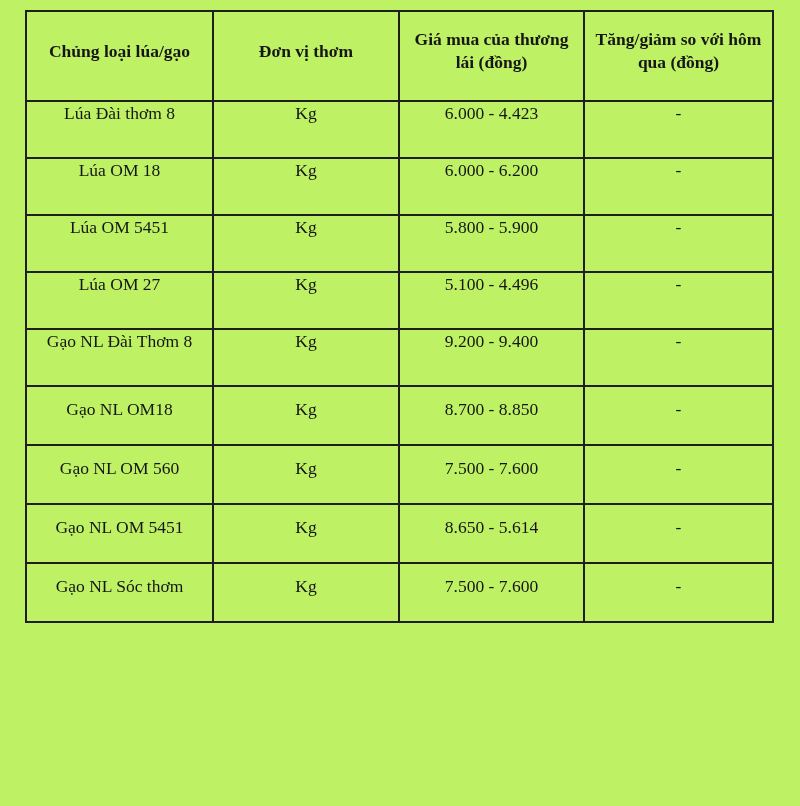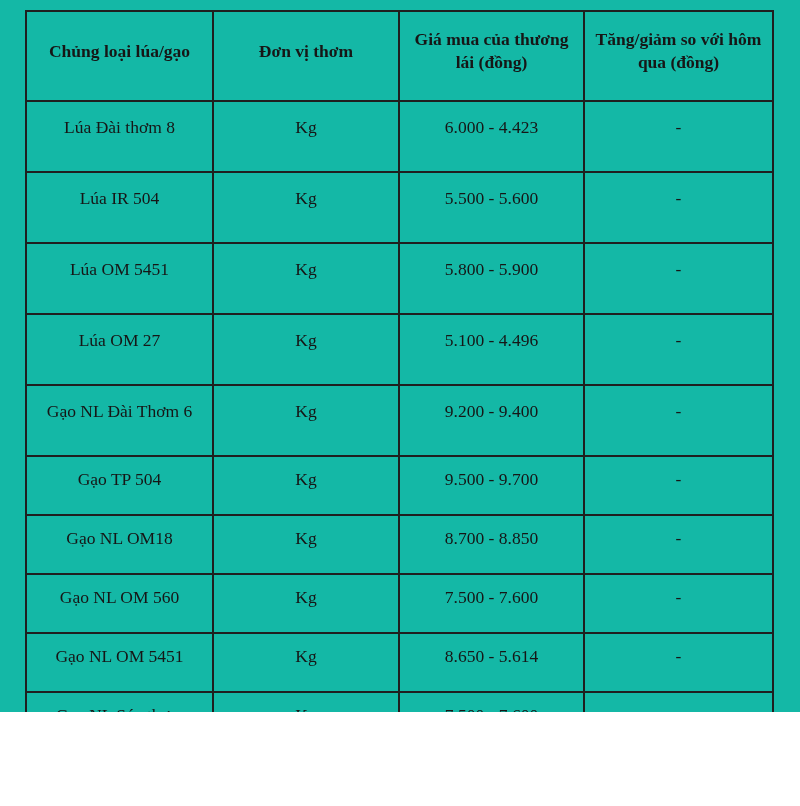--- a/index.html
+++ b/index.html
@@ -6,22 +6,22 @@
     margin: 0;
     padding: 0;
     background: #ffffff;
     width: 800px;
     height: 806px;
     font-family: "Liberation Serif", "DejaVu Serif", serif;
   }
   .page {
     position: relative;
     width: 800px;
-    height: 712px;
-    background: #14b8a6;
+    height: 806px;
+    background: #bef264;
     overflow: hidden;
   }
   table.price-table {
     position: absolute;
     left: 25px;
     top: 10px;
     width: 747px;
     border-collapse: collapse;
     table-layout: fixed;
     color: #161616;
@@ -43,21 +43,21 @@
   table.price-table th {
     height: 78px;
     font-weight: bold;
     vertical-align: middle;
     font-size: 17.5px;
     padding-bottom: 10px;
   }
   table.price-table tr.tall td {
     height: 55px;
     vertical-align: top;
-    padding-top: 14px;
+    padding-top: 0;
   }
   table.price-table tr.short td {
     height: 46px;
     vertical-align: top;
     padding-top: 11px;
   }
 </style>
 </head>
 <body>
 
@@ -78,47 +78,41 @@
       </tr>
     </thead>
     <tbody>
       <tr class="tall">
         <td>Lúa Đài thơm 8</td>
         <td>Kg</td>
         <td>6.000 - 4.423</td>
         <td>-</td>
       </tr>
       <tr class="tall">
-        <td>Lúa IR 504</td>
+        <td>Lúa OM 18</td>
         <td>Kg</td>
-        <td>5.500 - 5.600</td>
+        <td>6.000 - 6.200</td>
         <td>-</td>
       </tr>
       <tr class="tall">
         <td>Lúa OM 5451</td>
         <td>Kg</td>
         <td>5.800 - 5.900</td>
         <td>-</td>
       </tr>
       <tr class="tall">
         <td>Lúa OM 27</td>
         <td>Kg</td>
         <td>5.100 - 4.496</td>
         <td>-</td>
       </tr>
       <tr class="tall">
-        <td>Gạo NL Đài Thơm 6</td>
+        <td>Gạo NL Đài Thơm 8</td>
         <td>Kg</td>
         <td>9.200 - 9.400</td>
-        <td>-</td>
-      </tr>
-      <tr class="short">
-        <td>Gạo TP 504</td>
-        <td>Kg</td>
-        <td>9.500 - 9.700</td>
         <td>-</td>
       </tr>
       <tr class="short">
         <td>Gạo NL OM18</td>
         <td>Kg</td>
         <td>8.700 - 8.850</td>
         <td>-</td>
       </tr>
       <tr class="short">
         <td>Gạo NL OM 560</td>

